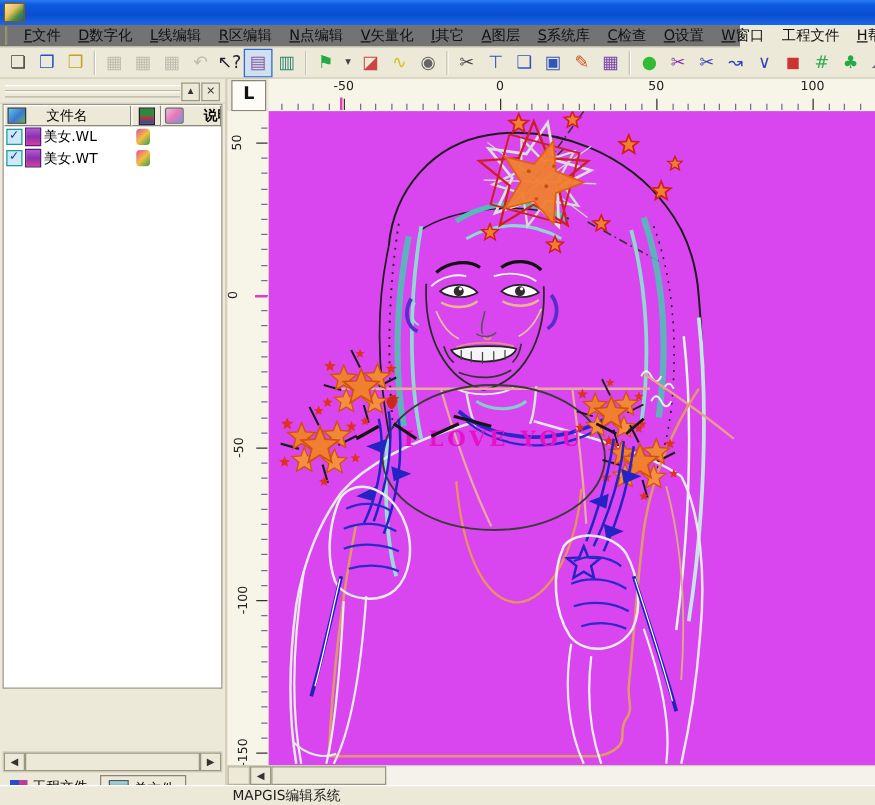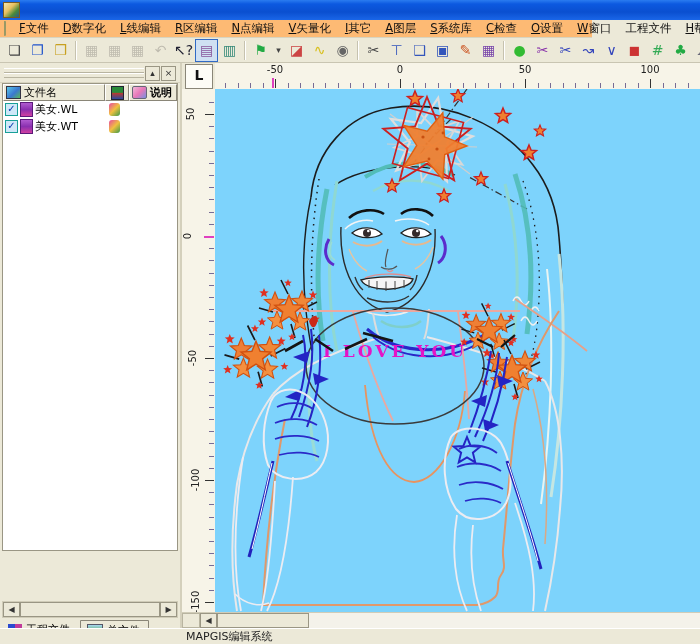--- a/index.html
+++ b/index.html
@@ -4,21 +4,21 @@
 <style>
   html,body{margin:0;padding:0;}
   body{width:700px;height:644px;position:relative;font-family:"DejaVu Sans","Liberation Sans",sans-serif;background:#ece9d8;overflow:hidden;}
   
   #titlebar{position:absolute;left:0;top:0;width:700px;height:20px;
     background:linear-gradient(180deg,#2a7cf0 0%,#0c59e0 20%,#0a4fd0 60%,#1a66e8 100%);
     display:flex;align-items:center;color:#fff;font-size:12px;font-weight:bold;padding-left:3px;box-sizing:border-box;}
   #app-icon{width:15px;height:14px;margin-right:4px;border:1px solid #7a5a20;
     background:linear-gradient(135deg,#f4e6b0 0%,#e8c060 40%,#4a8a3a 70%,#2a5a8a 100%);}
   
-  #menubar{position:absolute;left:0;top:20px;width:592px;height:18px;background:#fdba74;
+  #menubar{position:absolute;left:0;top:20px;width:592px;height:18px;background:#737373;
     display:flex;align-items:center;font-size:11.5px;color:#111;border-bottom:1px solid #d8d4c0;box-sizing:border-box;}
   #menu-lead-icon{width:14px;height:13px;margin:0 6px 0 4px;border-radius:3px 3px 6px 3px;border:1px solid #996;
     background:linear-gradient(135deg,#f8e8c8,#d0a050 55%,#7a9a40);}
   .mi{padding:1px 7px;cursor:default;white-space:nowrap;}
   .mi u{text-decoration:underline;}
   
   #toolbar{position:absolute;left:0;top:38px;width:700px;height:25px;background:#ece9d8;
     display:flex;align-items:center;padding-left:3px;box-sizing:border-box;border-bottom:1px solid #c9c5b2;overflow:hidden;}
   .tbtn{width:21px;height:21px;display:inline-flex;align-items:center;justify-content:center;
     font-size:14px;line-height:1;border:1px solid transparent;flex:0 0 auto;cursor:default;}
@@ -31,21 +31,21 @@
     border-right:2px solid #d4d0bc;box-sizing:border-box;}
   #panel-grip{height:19px;position:relative;border-bottom:1px solid #d8d4c0;}
   .gripline{position:absolute;left:4px;right:36px;height:3px;border-top:1px solid #fff;border-bottom:1px solid #b8b4a0;}
   .g1{top:5px;} .g2{top:10px;}
   .pbtn{position:absolute;top:3px;width:13px;height:13px;font-size:9px;line-height:12px;text-align:center;
     background:#ece9d8;border:1px solid #9a9684;color:#333;cursor:default;}
   #pbtn-up{right:20px;} #pbtn-close{right:4px;}
   #filetable{background:#fff;border:1px solid #9a9684;margin:0 2px;height:466px;position:relative;overflow:hidden;}
   #fileheader{display:flex;height:17px;font-size:11px;background:#ece9d8;}
   .hcell{border:1px solid;border-color:#fff #8a8678 #8a8678 #fff;display:flex;align-items:center;
-    padding:0 2px;box-sizing:border-box;gap:3px;white-space:nowrap;overflow:hidden;}
+    padding:0 2px;box-sizing:border-box;gap:16px;white-space:nowrap;overflow:hidden;}
   .hc1{width:102px;justify-content:flex-start;}
   .hc2{width:24px;justify-content:center;}
   .hc3{flex:1;font-weight:bold;}
   .ic-monitor{width:13px;height:11px;border:1px solid #334;flex:0 0 auto;
     background:linear-gradient(135deg,#58c8e8 0%,#3a78d0 55%,#58b858 100%);}
   .ic-tree{width:11px;height:12px;flex:0 0 auto;
     background:linear-gradient(180deg,#2a8a3a 0%,#2a8a3a 45%,#c03a2a 50%,#2a4aa0 100%);border:1px solid #223;}
   .ic-hand{width:13px;height:11px;flex:0 0 auto;border:1px solid #667;
     background:linear-gradient(135deg,#f0b8d8 0%,#e878b8 50%,#7890e0 100%);border-radius:2px;}
   .frow{position:relative;height:17px;display:flex;align-items:center;font-size:11px;padding-left:2px;}
@@ -77,21 +77,21 @@
   .htick{position:absolute;bottom:1px;width:1px;height:5px;background:#776b95;}
   .htick.major{height:9px;background:#333;}
   .hlabel{position:absolute;top:1px;transform:translateX(-50%);font-size:10px;color:#222;}
   .hmarker{position:absolute;bottom:1px;width:2px;height:10px;background:#e040c0;}
   #vruler{position:absolute;left:182px;top:89px;width:33px;height:523px;background:#f7f4e8;
     border-right:1px solid #b8b4a0;overflow:hidden;}
   .vtick{position:absolute;right:1px;width:5px;height:1px;background:#776b95;}
   .vtick.major{width:9px;background:#333;}
   .vlabel{position:absolute;left:2px;transform:translateY(-50%) rotate(-90deg);font-size:10px;color:#222;}
   .vmarker{position:absolute;right:1px;width:10px;height:2px;background:#e040c0;}
-  #canvas{position:absolute;left:215px;top:89px;width:485px;height:523px;background:#7dd3fc;}
+  #canvas{position:absolute;left:215px;top:89px;width:485px;height:523px;background:#d946ef;}
   #canvas svg{display:block;}
   #canvas-hscroll{position:absolute;left:182px;top:612px;width:518px;height:16px;background:#f4f2ea;
     display:flex;align-items:stretch;border-top:1px solid #d0ccb8;box-sizing:border-box;}
   .cornerpad{width:16px;background:#ece9d8;border:1px solid #b8b4a0;flex:0 0 auto;}
   
   #statusbar{position:absolute;left:0;top:628px;width:700px;height:16px;background:#ece9d8;
     border-top:1px solid #fff;font-size:11px;color:#222;display:flex;align-items:center;box-sizing:border-box;}
   #status-text{padding-left:186px;}
 </style>
 </head>

